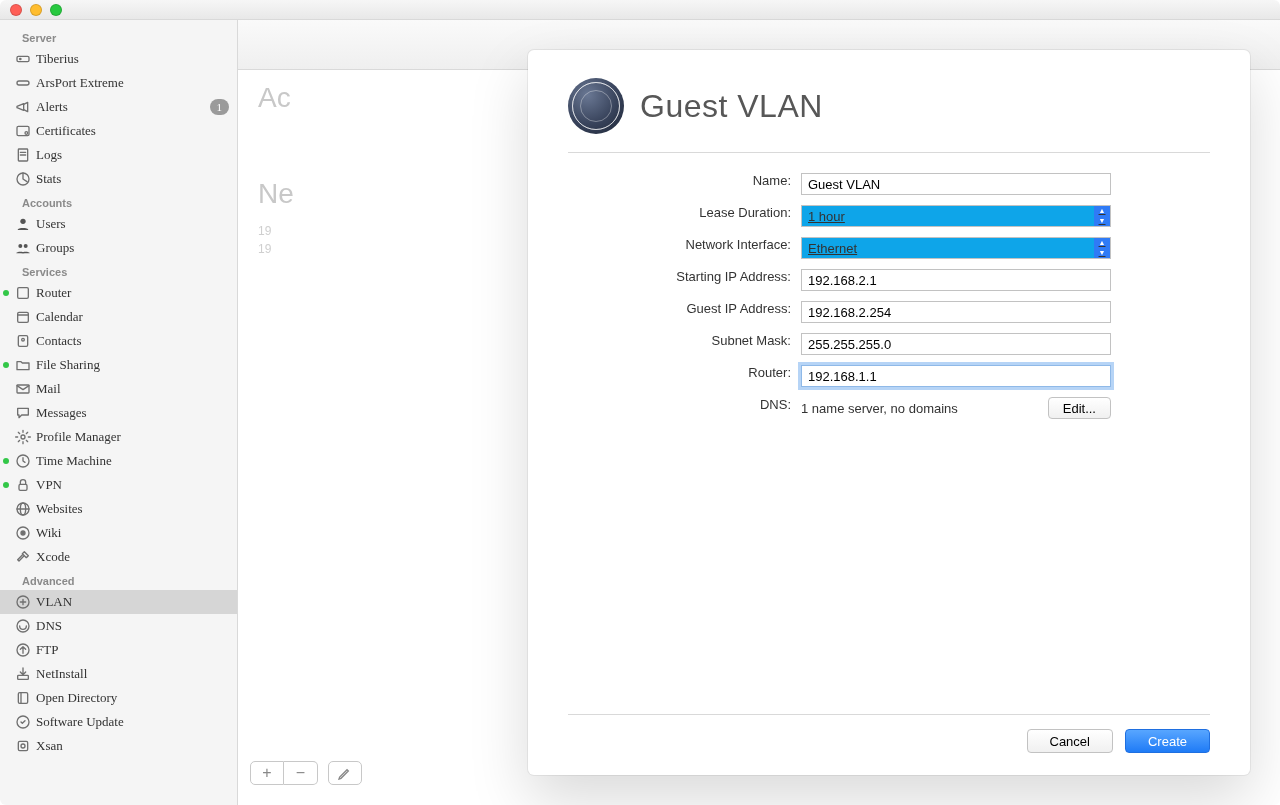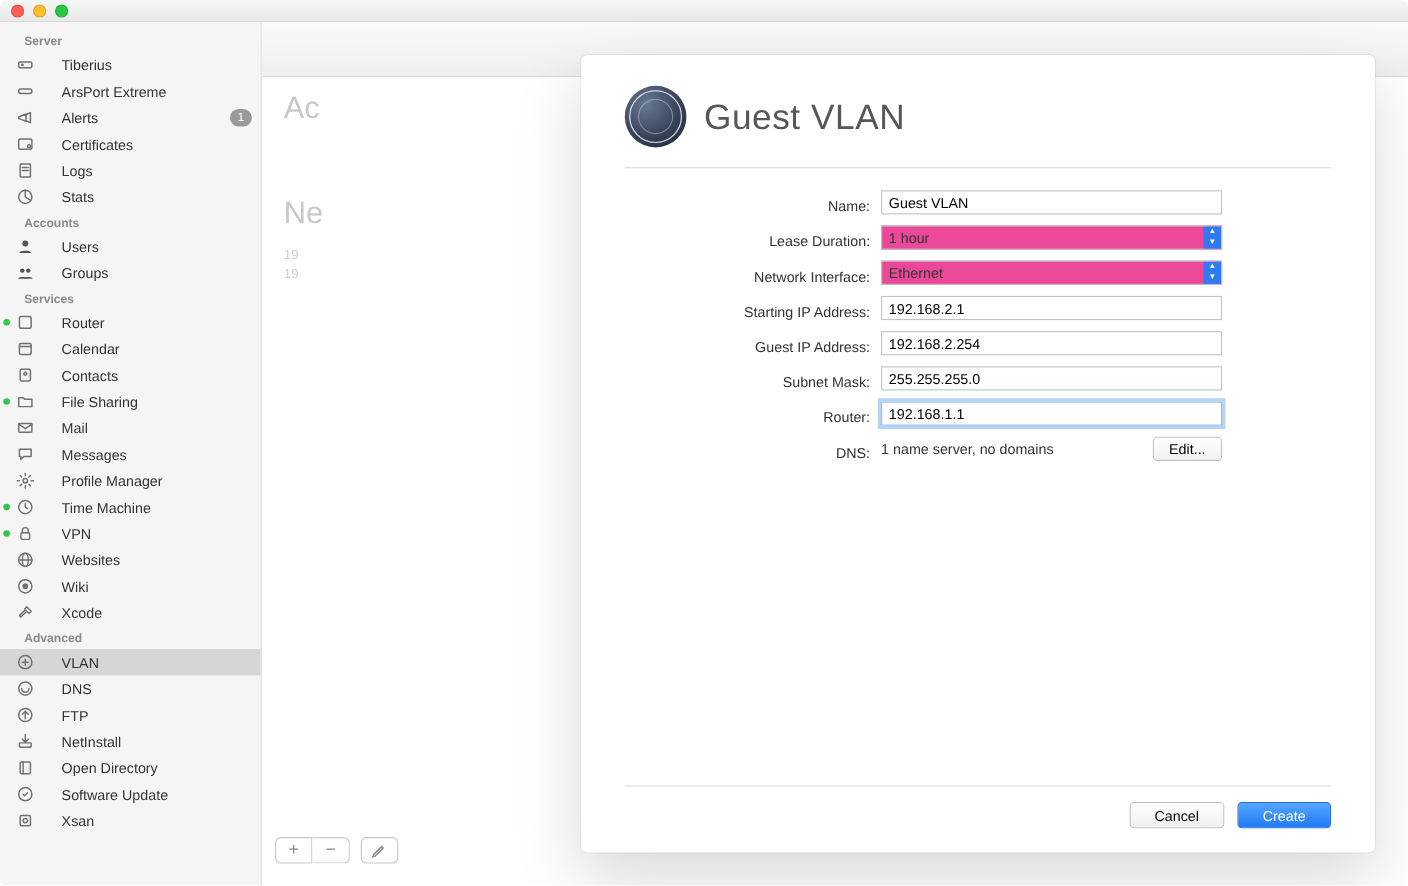--- a/index.html
+++ b/index.html
@@ -14,21 +14,21 @@
 
   .body { display:flex; height:calc(100% - 20px); }
 
   
   .sidebar { width:238px; background:#f5f5f5; border-right:1px solid #d9d9d9; overflow-y:auto; padding:6px 0 6px 0; }
   .section-header { font-size:11px; color:#8a8a8a; font-weight:600; padding:6px 10px 3px 22px; }
   .sb-item { display:flex; align-items:center; padding:3px 8px 3px 32px; position:relative; height:24px; cursor:default;}
   .sb-item .label { flex:1; white-space:nowrap; overflow:hidden; text-overflow:ellipsis;}
   .sb-item.selected { background:#d6d6d6; }
   .sb-icon { position:absolute; left:34px; width:18px; height:18px; display:flex; align-items:center; justify-content:center; color:#6f6f6f; left:14px; top:3px; }
-  .sb-item { padding-left:56px; }
+  .sb-item { padding-left:36px;font-family:Liberation Serif, serif; }
   .sb-item .dot { position:absolute; left:3px; top:9px; width:6px; height:6px; border-radius:50%; background:#33c748; }
   .badge { background:#9a9a9a; color:#fff; font-size:11px; border-radius:9px; padding:0 7px; line-height:16px; text-align:center; min-width:18px;}
   .sb-icon svg, .sb-icon .emoji { width:16px; height:16px; }
 
   
   .main { flex:1; position:relative; background:#fff; }
   .main .bg-toolbar { height:50px; background:linear-gradient(#fafafa,#efefef); border-bottom:1px solid #d9d9d9; }
   .main .faint { color:#c8c8c8; font-size:28px; font-weight:300; padding:12px 20px;}
   .main .fake-row { color:#cfcfcf; font-size:12px; padding:2px 20px;}
   .bottom-toolbar { position:absolute; left:12px; bottom:20px; display:flex; gap:0; }
@@ -39,26 +39,26 @@
   
   .sheet-backdrop { position:absolute; inset:0; background:rgba(0,0,0,0.0);}
   .sheet { position:absolute; top:30px; left:290px; right:30px; bottom:30px; background:#fff; border-radius:6px; box-shadow:0 25px 60px rgba(0,0,0,.15), 0 0 0 1px rgba(0,0,0,.06); padding:28px 40px 22px 40px; display:flex; flex-direction:column;}
   .sheet-header { display:flex; align-items:center; gap:16px; padding-bottom:18px; border-bottom:1px solid #d9d9d9; }
   .globe { width:56px; height:56px; border-radius:50%; background:radial-gradient(circle at 35% 30%, #6a7894, #38435b 55%, #1c2333); position:relative; overflow:hidden;}
   .globe::before, .globe::after { content:""; position:absolute; inset:4px; border:1px solid rgba(255,255,255,.6); border-radius:50%;}
   .globe::after{ inset:12px; border-width:1px; border-color:rgba(255,255,255,.35);}
   .globe .meridian { position:absolute; top:4px; bottom:4px; left:50%; width:48px; margin-left:-24px; border:1px solid rgba(255,255,255,.5); border-radius:50%;}
   .sheet-title { font-size:32px; font-weight:300; color:#575757; letter-spacing:0.5px;}
   .form { padding:20px 0 0 0; }
-  .form-row { display:flex; align-items:flex-end; margin-bottom:10px; }
+  .form-row { display:flex; align-items:flex-start; margin-bottom:10px; }
   .form-label { width:233px; text-align:right; padding-right:10px; color:#333; font-size:13px;}
   .form-field { width:310px; }
   .text-input { width:100%; height:22px; padding:2px 6px; font-size:13px; border:1px solid #c2c2c2; background:#fff; outline:none;}
   .text-input.focus-ring { border:1px solid #8fb9e8; box-shadow:0 0 0 3px #b6d4f6; }
-  .select { width:100%; height:22px; border:1px solid #c2c2c2; display:flex; align-items:center; background:#ec4899; font-size:13px;}
+  .select { width:100%; height:22px; border:1px solid #c2c2c2; display:flex; align-items:center; background:#0ea5e9; font-size:13px;text-decoration:underline;}
   .select .sel-text{ flex:1; padding:0 6px;}
   .select .stepper { width:16px; height:100%; background:#2f7bf6; display:flex; flex-direction:column; }
   .select .stepper .tri{ flex:1; display:flex; align-items:center; justify-content:center; color:#fff; font-size:7px; line-height:0;}
   .dns-row .form-field { display:flex; align-items:center; gap:12px;}
   .dns-text{ flex:1; font-size:13px; color:#333;}
   .btn { padding:2px 14px; font-size:13px; height:22px; border:1px solid #c2c2c2; border-radius:4px; background:linear-gradient(#ffffff,#f0f0f0); cursor:default;}
   .btn.primary { background:linear-gradient(#58a6ff,#1f7bf6); border:1px solid #1f6fe0; color:#fff;}
   .sheet-footer { margin-top:auto; border-top:1px solid #d9d9d9; padding-top:14px; display:flex; justify-content:flex-end; gap:12px;}
   .btn.large { height:24px; padding:2px 22px;}
 

